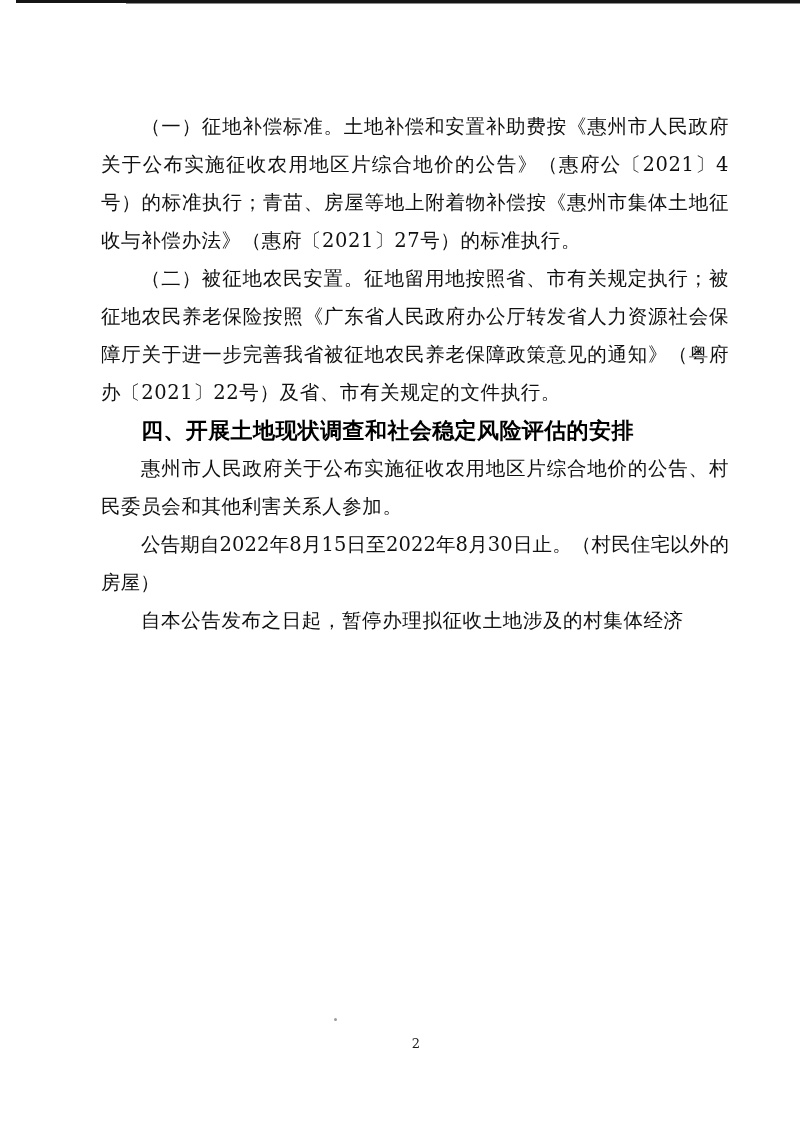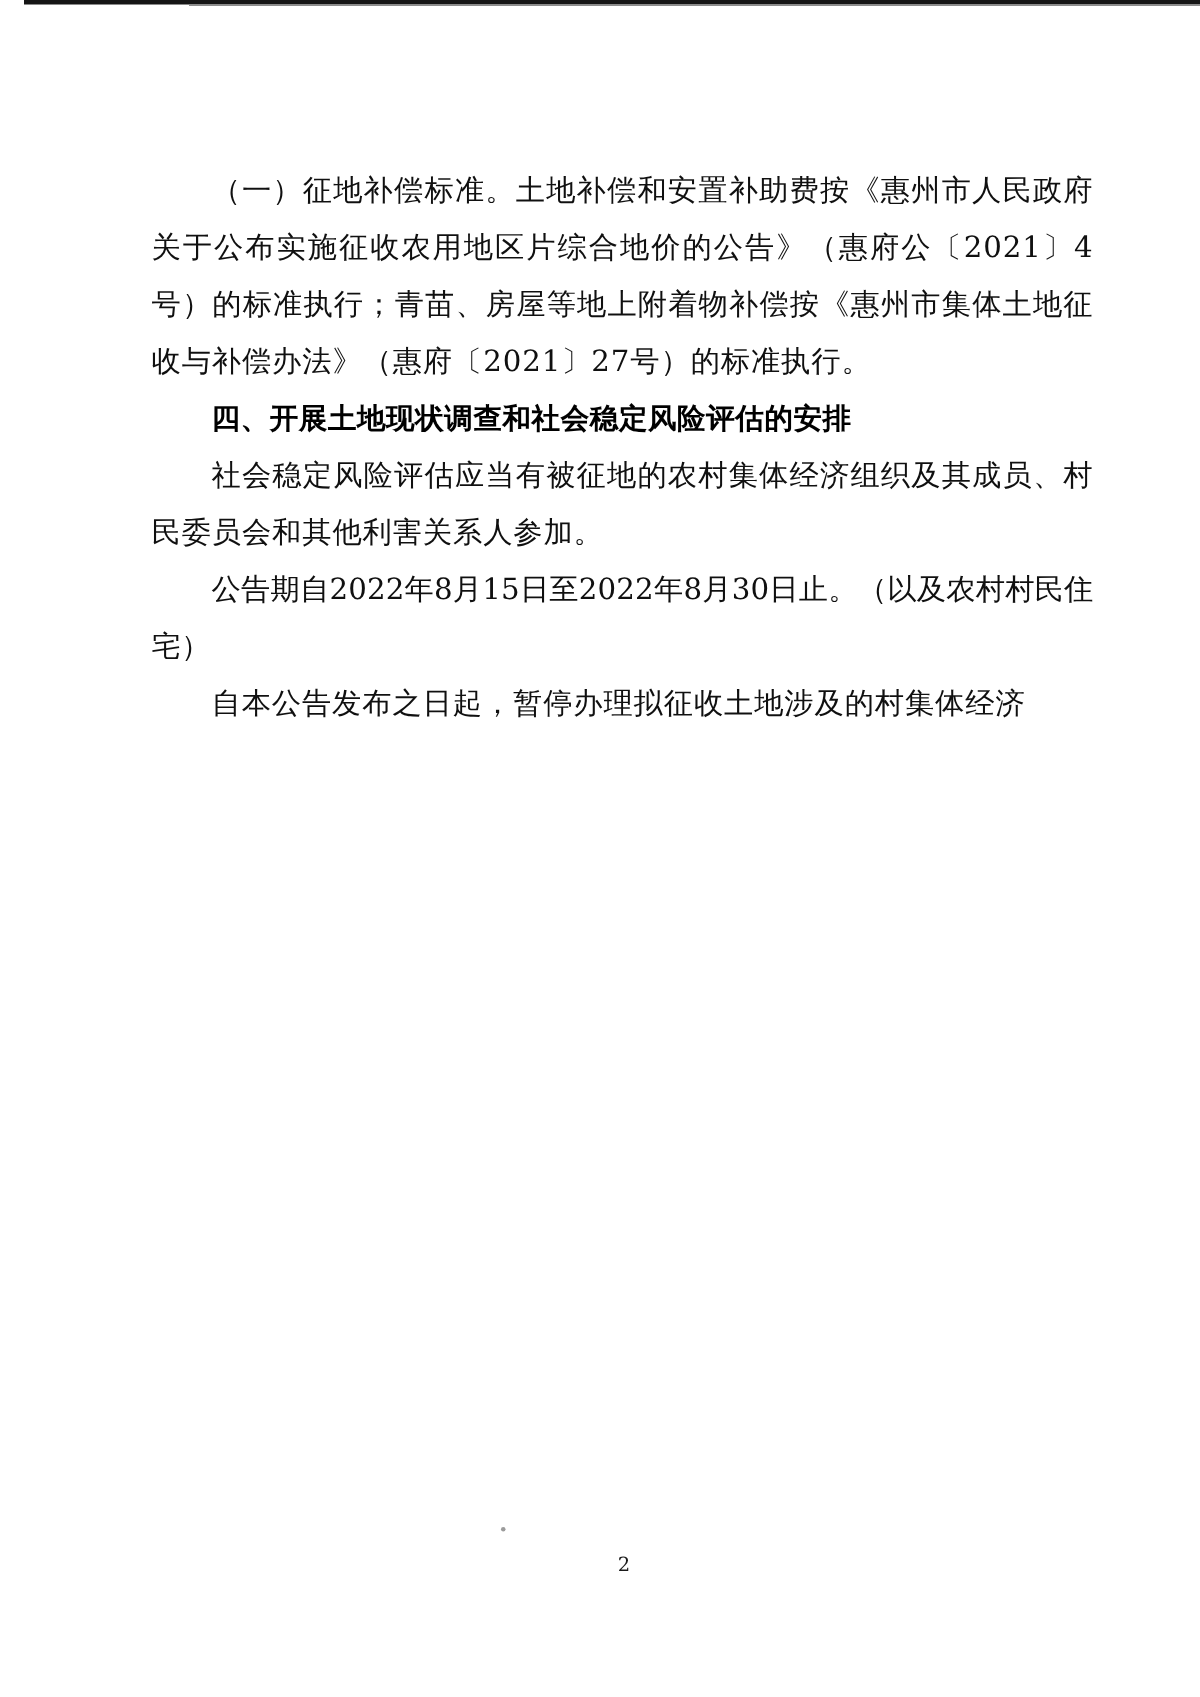--- a/index.html
+++ b/index.html
@@ -80,21 +80,21 @@
     word-break: break-all;
     color: #101010;
   }
 
   .para.tight { letter-spacing: 0.1px; }
 
   .heading {
     margin: 0;
     font-family: "DejaVu Sans", "Liberation Sans", sans-serif;
     font-weight: bold;
-    font-size: 19px;
+    font-size: 22px;
     line-height: 38px;
     text-indent: 40px;
     letter-spacing: 0.4px;
     color: #000000;
   }
 
   .page-number {
     position: absolute;
     top: 1036px;
     left: 0;
@@ -121,29 +121,30 @@
 
 <div class="page">
 
   <div class="scan-edge-top"></div>
   <div class="scan-edge-right"></div>
 
   <div class="content">
 
     <p class="para">（一）征地补偿标准。土地补偿和安置补助费按《惠州市人民政府关于公布实施征收农用地区片综合地价的公告》（惠府公〔2021〕4号）的标准执行；青苗、房屋等地上附着物补偿按《惠州市集体土地征收与补偿办法》（惠府〔2021〕27号）的标准执行。</p>
 
+    <p class="para">（二）被征地农民安置。征地留用地按照省、市有关规定执行；被征地农民养老保险按照《广东省人民政府办公厅转发省人力资源社会保障厅关于进一步完善我省被征地农民养老保障政策意见的通知》（粤府办〔2021〕22号）及省、市有关规定的文件执行。</p>
 
     <p class="heading">四、开展土地现状调查和社会稳定风险评估的安排</p>
 
 
 
-    <p class="para">社会稳定风险评估应当有被征地的农村集体经济组织及其成员、村民委员会和其他利害关系人参加。</p>
+    <p class="para">惠州市人民政府关于公布实施征收农用地区片综合地价的公告、村民委员会和其他利害关系人参加。</p>
 
 
-    <p class="para tight">公告期自2022年8月15日至2022年8月30日止。（以及农村村民住宅）</p>
+    <p class="para tight">公告期自2022年8月15日至2022年8月30日止。（村民住宅以外的房屋）</p>
 
     <p class="para">自本公告发布之日起，暂停办理拟征收土地涉及的村集体经济</p>
 
   </div>
 
   <div class="speckle"></div>
 
   <div class="page-number">2</div>
 
 </div>

